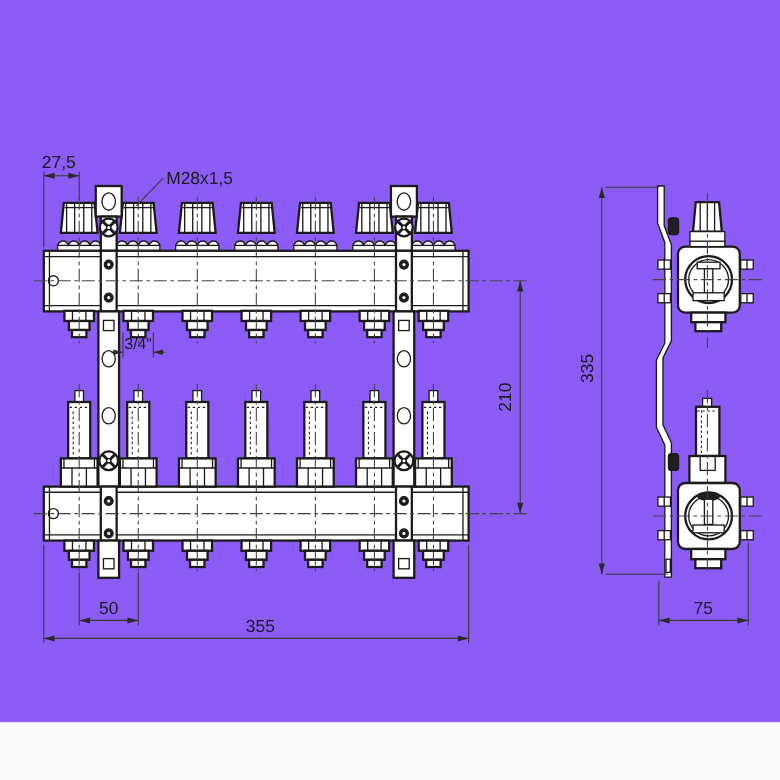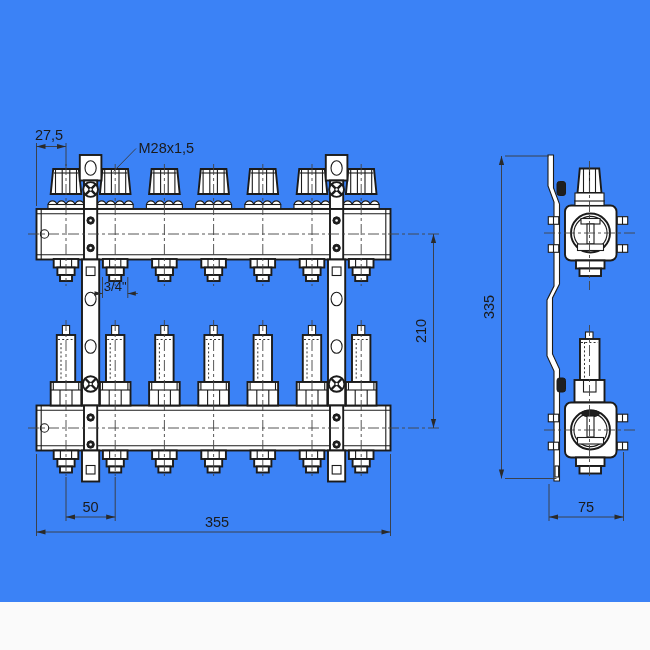--- a/index.html
+++ b/index.html
@@ -1,16 +1,16 @@
 <!DOCTYPE html>
 <html><head>
 <meta charset="utf-8">
 <style>
   html,body{margin:0;padding:0;background:#fafafa;}
-  #stage{position:relative;width:650px;height:602px;background:#3b82f6;overflow:hidden;
+  #stage{position:relative;width:650px;height:602px;background:#8b5cf6;overflow:hidden;
          font-family:"Liberation Sans", sans-serif;}
   svg{display:block}
   
   .s2{stroke:#1b1b1b;stroke-width:1.9;fill:none;stroke-linejoin:miter;}
   .s1{stroke:#1b1b1b;stroke-width:1.1;fill:none;}
   .thin{stroke:#3a3a3a;stroke-width:0.9;fill:none;}
   .wf{fill:#fff;}
   .cl{stroke:#444;stroke-width:0.9;fill:none;stroke-dasharray:11 3 3 3;}
   .dash1{stroke:#1b1b1b;stroke-width:0.9;fill:none;stroke-dasharray:2 2.2;}
   .arr{fill:#2a2a2a;stroke:none;}

